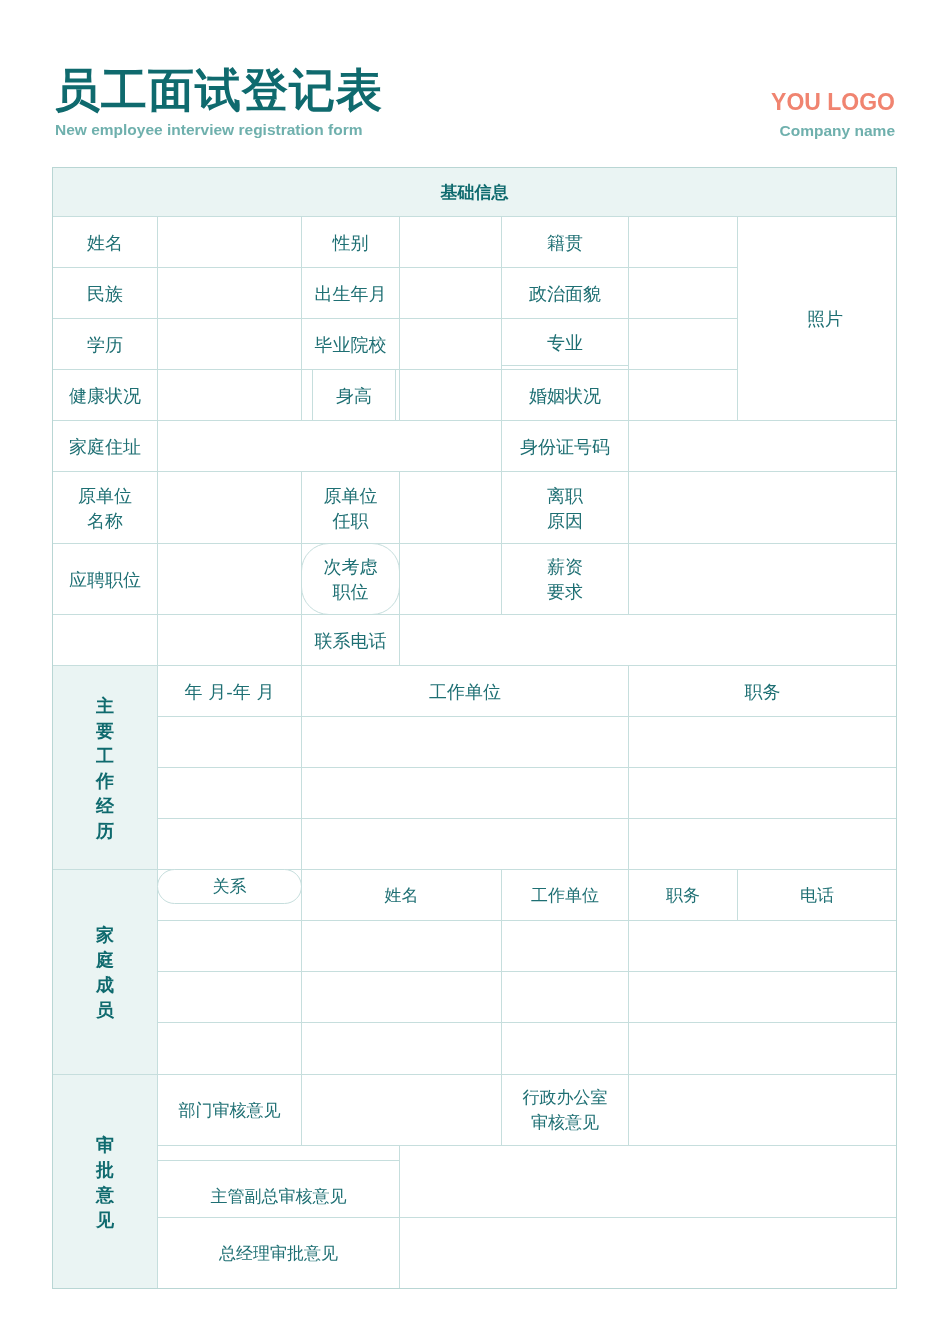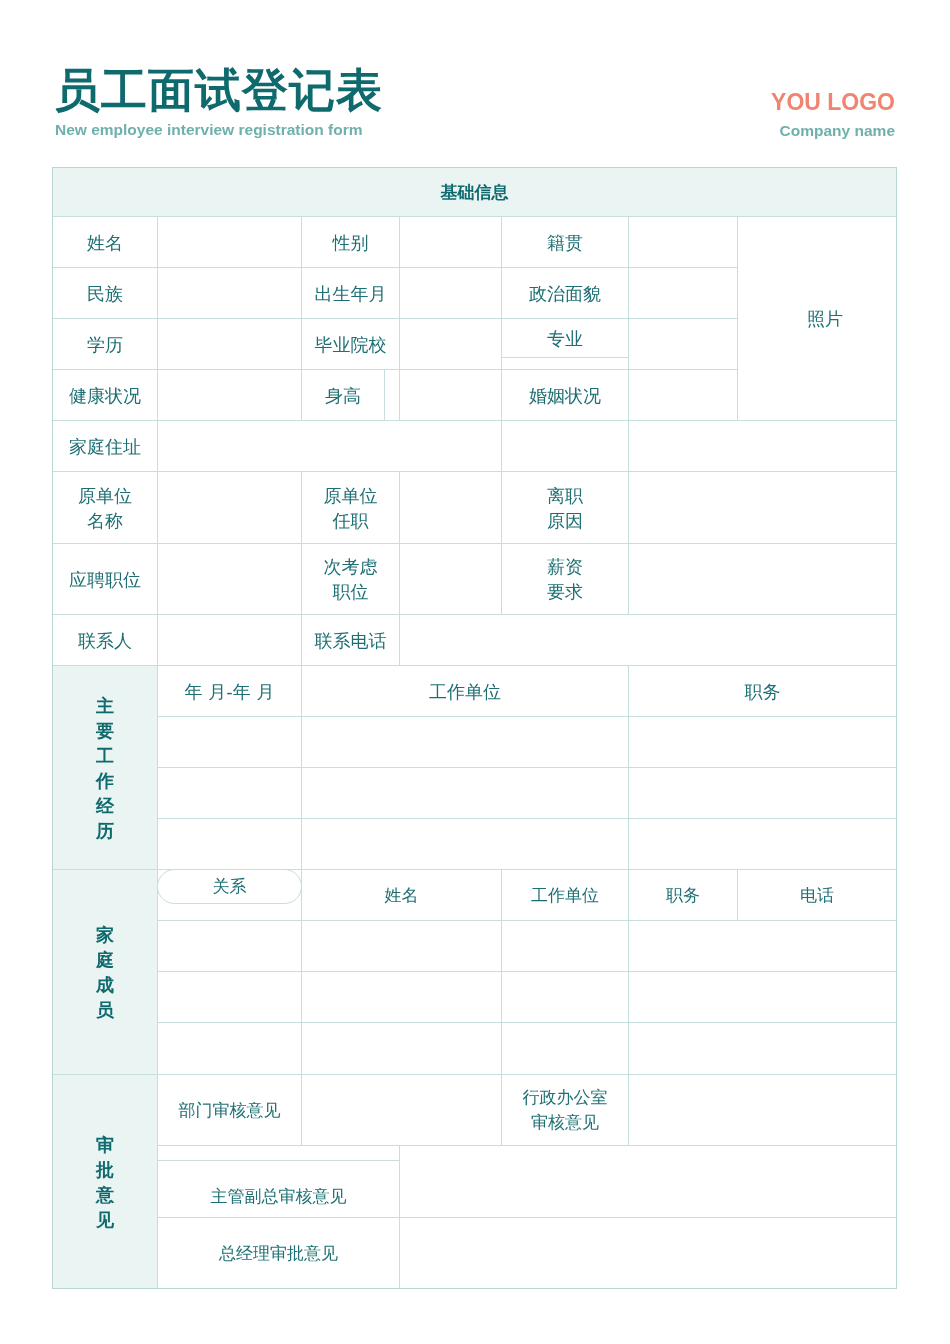--- a/index.html
+++ b/index.html
@@ -54,32 +54,33 @@
   <div class="cell input" style="left:105px;top:100px;width:145px;height:52px;"></div>
   <div class="cell" style="left:249px;top:100px;width:99px;height:52px;">出生年月</div>
   <div class="cell input" style="left:347px;top:100px;width:103px;height:52px;"></div>
   <div class="cell" style="left:449px;top:100px;width:128px;height:52px;">政治面貌</div>
   <div class="cell input" style="left:576px;top:100px;width:110px;height:52px;"></div>
 
   <div class="cell" style="left:0;top:151px;width:106px;height:52px;">学历</div>
   <div class="cell input" style="left:105px;top:151px;width:145px;height:52px;"></div>
   <div class="cell" style="left:249px;top:151px;width:99px;height:52px;">毕业院校</div>
   <div class="cell input" style="left:347px;top:151px;width:103px;height:52px;"></div>
-  <div class="cell" style="left:449px;top:151px;width:128px;height:40px;">专业</div>
+  <div class="cell" style="left:449px;top:151px;width:128px;height:48px;">专业</div>
   <div class="cell input" style="left:576px;top:151px;width:110px;height:52px;"></div>
 
   <div class="cell" style="left:0;top:202px;width:106px;height:52px;">健康状况</div>
   <div class="cell input" style="left:105px;top:202px;width:145px;height:52px;"></div>
-  <div class="cell" style="left:249px;top:202px;width:84px;height:52px;">身高</div>
+  <div class="cell" style="left:260px;top:202px;width:84px;height:52px;">身高</div>
   <div class="cell input" style="left:347px;top:202px;width:103px;height:52px;"></div>
   <div class="cell" style="left:449px;top:202px;width:128px;height:52px;">婚姻状况</div>
   <div class="cell input" style="left:576px;top:202px;width:110px;height:52px;"></div>
 
   <div class="cell" style="left:0;top:253px;width:106px;height:52px;">家庭住址</div>
   <div class="cell input" style="left:105px;top:253px;width:345px;height:52px;"></div>
+  <div class="cell" style="left:449px;top:253px;width:128px;height:52px;">身份证号码</div>
   <div class="cell input" style="left:576px;top:253px;width:269px;height:52px;"></div>
 
   <div class="cell" style="left:0;top:304px;width:106px;height:73px;">
     <div>
         <div>原单位</div>
         <div>名称</div>
       </div>
   </div>
   <div class="cell input" style="left:105px;top:304px;width:145px;height:73px;"></div>
   <div class="cell" style="left:249px;top:304px;width:99px;height:73px;">
@@ -92,36 +93,35 @@
   <div class="cell" style="left:449px;top:304px;width:128px;height:73px;">
     <div>
         <div>离职</div>
         <div>原因</div>
       </div>
   </div>
   <div class="cell input" style="left:576px;top:304px;width:269px;height:73px;"></div>
 
   <div class="cell" style="left:0;top:376px;width:106px;height:72px;">应聘职位</div>
   <div class="cell input" style="left:105px;top:376px;width:145px;height:72px;"></div>
-  <div class="cell" style="left:249px;top:376px;width:99px;height:72px;">
+  <div class="cell" style="left:249px;top:376px;width:99px;height:72px;border-radius:28px;">
     <div>
         <div>次考虑</div>
         <div>职位</div>
       </div>
   </div>
   <div class="cell input" style="left:347px;top:376px;width:103px;height:72px;"></div>
   <div class="cell" style="left:449px;top:376px;width:128px;height:72px;">
     <div>
         <div>薪资</div>
         <div>要求</div>
       </div>
   </div>
   <div class="cell input" style="left:576px;top:376px;width:269px;height:72px;"></div>
 
-  <div class="cell" style="left:0;top:447px;width:106px;height:52px;">联系人</div>
   <div class="cell input" style="left:105px;top:447px;width:145px;height:52px;"></div>
   <div class="cell" style="left:249px;top:447px;width:99px;height:52px;">联系电话</div>
   <div class="cell input" style="left:347px;top:447px;width:498px;height:52px;"></div>
 
   <div class="cell shade vlabel" style="left:0;top:498px;width:106px;height:205px;">
     <span>主</span>
       <span>要</span>
       <span>工</span>
       <span>作</span>
       <span>经</span>

